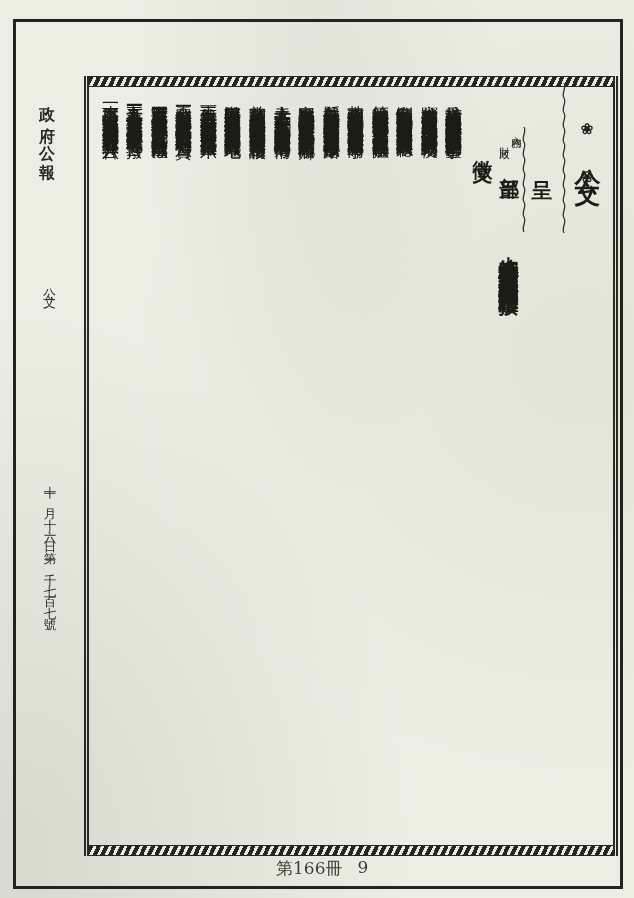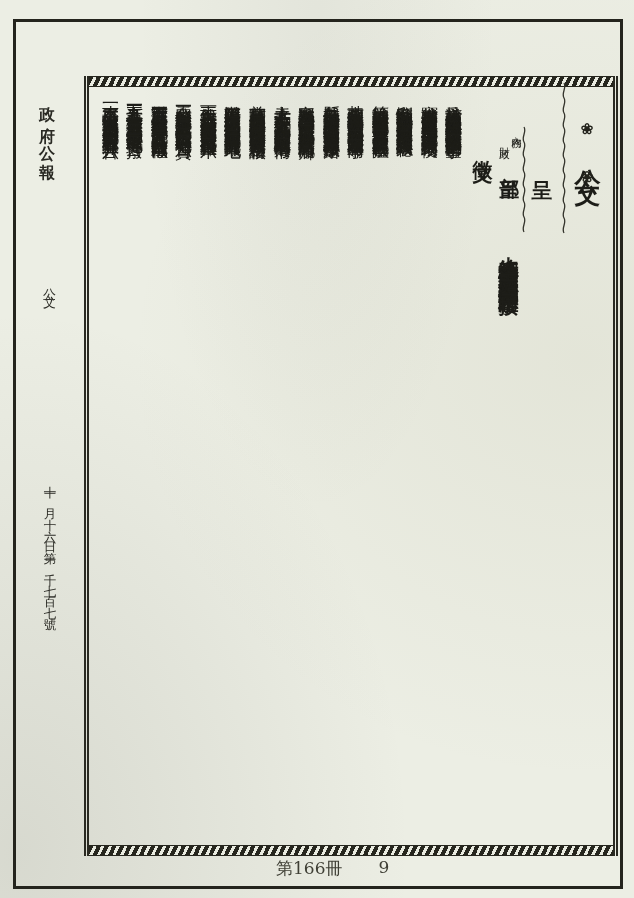--- a/index.html
+++ b/index.html
@@ -45,21 +45,21 @@
        font-size:17px;letter-spacing:0.9px;color:#1d1d18;white-space:nowrap;}
   .bcol:nth-of-type(1){left:442px;} .bcol:nth-of-type(2){left:418px;}
   .bcol:nth-of-type(3){left:393px;} .bcol:nth-of-type(4){left:369px;}
   .bcol:nth-of-type(5){left:344px;} .bcol:nth-of-type(6){left:320px;}
   .bcol:nth-of-type(7){left:295px;} .bcol:nth-of-type(8){left:271px;}
   .bcol:nth-of-type(9){left:246px;} .bcol:nth-of-type(10){left:221px;}
   .bcol:nth-of-type(11){left:197px;} .bcol:nth-of-type(12){left:172px;}
   .bcol:nth-of-type(13){left:148px;} .bcol:nth-of-type(14){left:123px;}
   .bcol:nth-of-type(15){left:99px;}
   
-  #stamp{position:absolute;left:276px;top:857px;display:flex;gap:36px;
+  #stamp{position:absolute;left:276px;top:857px;display:flex;gap:15px;
        font-size:17px;color:#3f3f35;font-family:"DejaVu Serif",serif;}
 </style>
 </head>
 <body>
 
 <div id="sheet">
 
   <div id="outer-frame"></div>
 
   <div id="gazette-title" class="mtext">政府公報</div>

